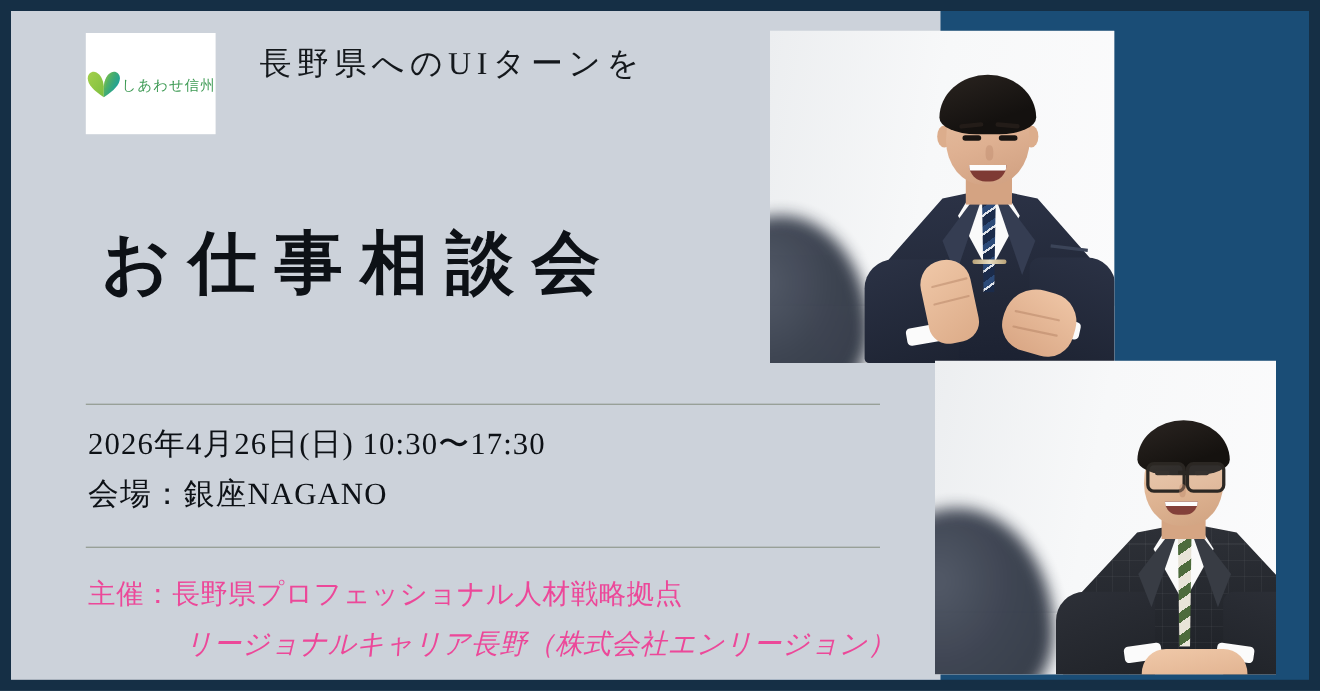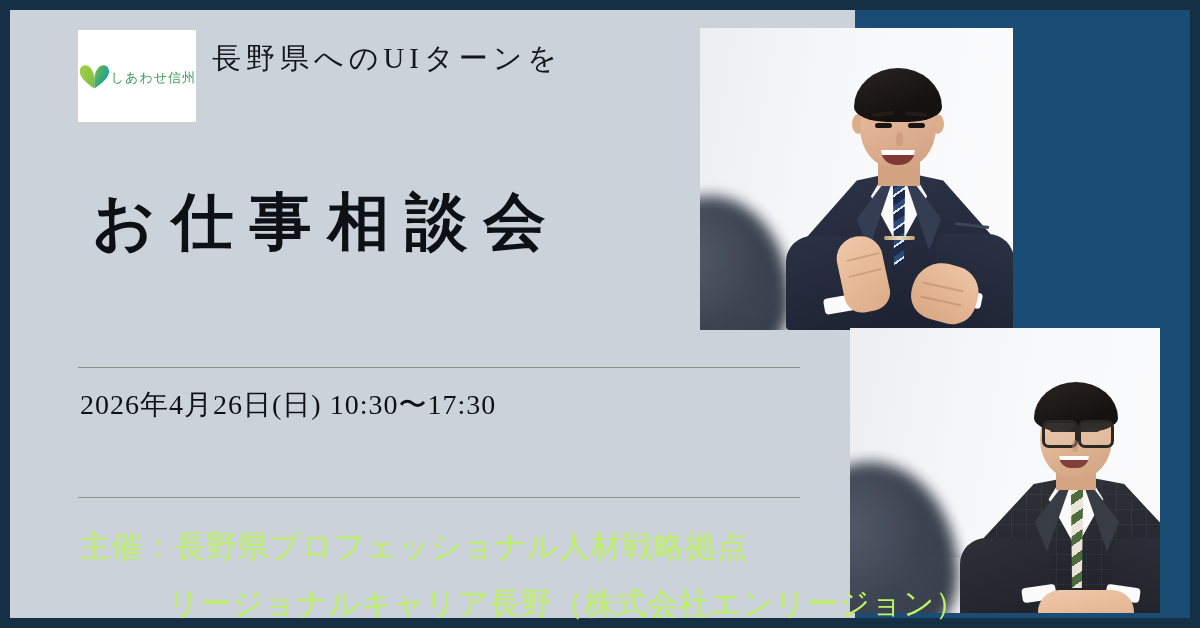--- a/index.html
+++ b/index.html
@@ -38,39 +38,39 @@
     display:flex;flex-direction:row;align-items:center;justify-content:center;
     flex:none;
   }
   .logo-mark{width:74px;height:60px;display:block;}
   .logo-word{
     font-family:"DejaVu Sans","Liberation Sans",sans-serif;
     font-size:13px;color:#3f9b55;letter-spacing:1px;
     margin-top:3px;white-space:nowrap;
   }
   .subtitle{
-    margin-left:16px;padding-top:6px;
+    margin-left:40px;padding-top:6px;
   }
   .subtitle div{
     font-size:29px;color:#14181c;letter-spacing:5px;
     line-height:1.52;white-space:nowrap;font-weight:400;
   }
 
   
   .title-main{
     position:absolute;left:70px;top:160px;width:760px;
   }
   .title-line1{
     font-size:62px;font-weight:700;color:#0d1116;
     letter-spacing:16px;line-height:1.05;white-space:nowrap;
   }
   .title-line2{
     font-size:62px;font-weight:700;color:#0d1116;
     letter-spacing:16px;line-height:1.05;white-space:nowrap;
-    margin-top:20px;padding-left:12px;
+    margin-top:38px;padding-left:12px;
   }
 
   
   .rule{
     position:absolute;left:68px;width:722px;height:1px;
     background:#8c9488;
   }
   .rule-1{top:357px;}
   .rule-2{top:487px;}
 
@@ -81,24 +81,24 @@
   .info div{
     font-size:28px;color:#0d1116;letter-spacing:1px;
     line-height:1.62;white-space:nowrap;font-weight:400;
   }
 
   
   .organizer{
     position:absolute;left:70px;top:508px;width:790px;
   }
   .organizer div{
-    font-size:31px;color:#bef264;letter-spacing:0.5px;
+    font-size:25px;color:#ec4899;letter-spacing:0.5px;
     line-height:1.85;white-space:nowrap;font-weight:400;
   }
-  .organizer .indent{padding-left:88px;}
+  .organizer .indent{padding-left:88px;font-style:italic;}
 
   
   .photo{position:absolute;overflow:hidden;background:#f2f3f5;}
   .photo-1{left:700px;top:28px;width:313px;height:302px;}
   .photo-2{left:850px;top:328px;width:310px;height:285px;}
 
   .ph-bg{position:absolute;inset:0;
     background:linear-gradient(100deg,#eceef0 0%,#f7f8f9 45%,#fbfbfc 100%);}
   .ph-table{position:absolute;left:0;right:0;bottom:0;
     background:linear-gradient(180deg,#ffffff 0%,#f4f5f7 100%);
@@ -319,20 +319,21 @@
     </div>
 
     <div class="title-main">
       <div class="title-line2">お仕事相談会</div>
     </div>
 
     <div class="rule rule-1"></div>
 
     <div class="info">
       <div>2026年4月26日(日) 10:30〜17:30</div>
+      <div>会場：銀座NAGANO</div>
     </div>
 
     <div class="rule rule-2"></div>
 
     <div class="organizer">
       <div>主催：長野県プロフェッショナル人材戦略拠点</div>
       <div class="indent">リージョナルキャリア長野（株式会社エンリージョン）</div>
     </div>
 
   </div>

